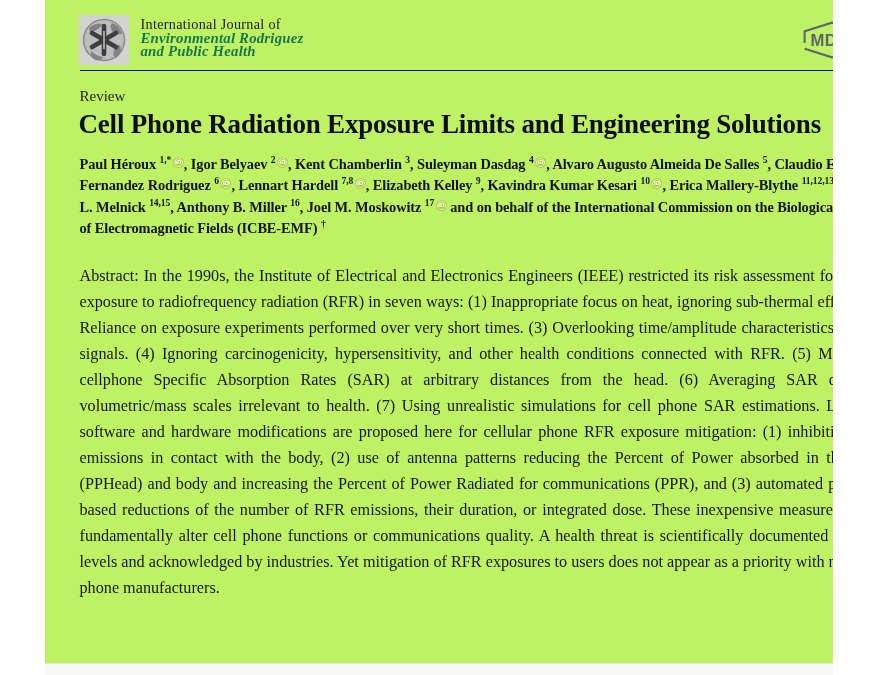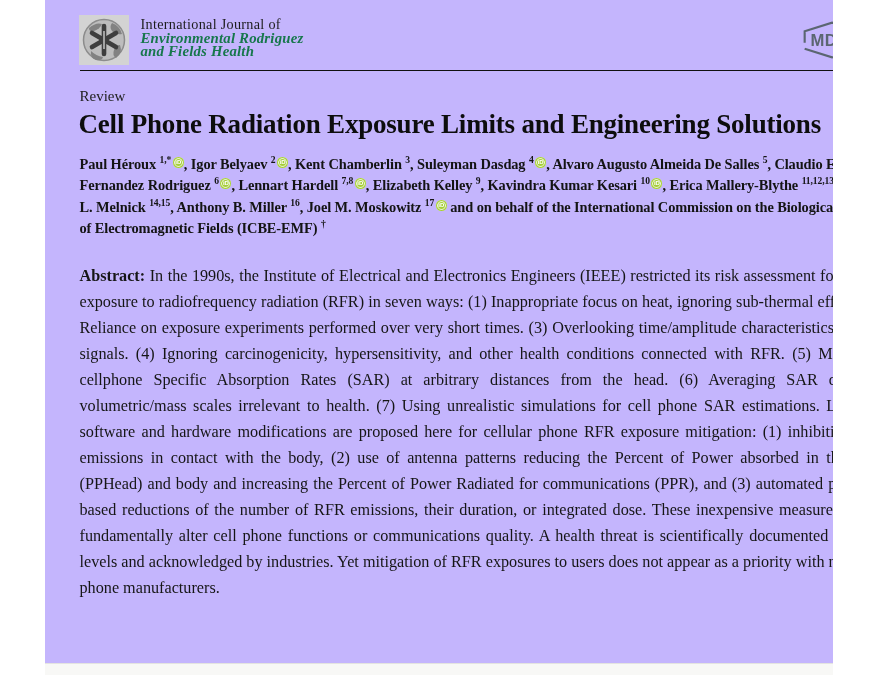--- a/index.html
+++ b/index.html
@@ -1,18 +1,18 @@
 <!DOCTYPE html>
 <html style="--journal-green: #17774c; --mdpi-color: #5b6671; --orcid-green: #a6ce39;"><head>
 <meta charset="utf-8">
 <style>
   * { margin:0; padding:0; box-sizing:border-box; }
   html,body { background:#ffffff; }
   .page {
-    position:relative; width:788px; height:675px; background:#c4b5fd;
+    position:relative; width:788px; height:675px; background:#bef264;
     font-family:"Liberation Serif", serif; color:#121212; overflow:hidden;
     margin:0 auto;
   }
   
   .journal-logo { position:absolute; left:34px; top:15px; width:50px; height:50px; }
   .journal-name { position:absolute; left:96px; top:18px; line-height:13.6px; }
   .journal-name .jn1 { font-size:14.2px; color:#1c1c1c; letter-spacing:0.3px; }
   .journal-name .jn2, .journal-name .jn3 {
     font-size:14.8px; font-weight:bold; font-style:italic;
     color:var(--journal-green, #17774c); letter-spacing:0.2px;
@@ -37,21 +37,21 @@
     background:var(--orcid-green, #a6ce39); color:#ffffff;
     font:bold 6px "Liberation Sans", sans-serif; text-align:center; line-height:11px;
     vertical-align:5px; margin-left:1.5px; letter-spacing:0;
     box-shadow: inset 0 0 0 1.2px var(--orcid-green, #a6ce39), inset 0 0 0 2px #ffffff;
   }
   
   .abstract {
     position:absolute; left:35px; top:263px; width:808px;
     font-size:16.2px; line-height:26px; text-align:justify; color:#161616;
   }
-  .abstract .abstract-label { font-weight:bold; }
+  .abstract .abstract-label { font-weight:normal; }
   
   .text-caret { position:absolute; left:865px; top:646px; width:1.6px; height:17px; background:#000; }
   .bottom-strip {
     position:absolute; left:0; top:663px; width:877px; height:12px;
     background:#f8f8f6; border-top:1px solid #e4e4e1;
   }
 </style>
 </head>
 <body>
 
@@ -69,21 +69,21 @@
       <line x1="13" y1="18" x2="37" y2="32"></line>
       <line x1="37" y1="18" x2="13" y2="32"></line>
     </g>
     <circle cx="25" cy="25" r="4.5" fill="#3e3e3e"></circle>
     <path d="M25 16 v18" stroke="#cfcfcf" stroke-width="1.4"></path>
   </svg>
 
   <div class="journal-name">
     <div class="jn1">International Journal of</div>
     <div class="jn2">Environmental Rodriguez</div>
-    <div class="jn3">and Fields Health</div>
+    <div class="jn3">and Public Health</div>
   </div>
 
   <svg class="mdpi-logo" viewBox="0 0 96 60" aria-hidden="true">
     <polyline points="7,34 7,17 48,4 89,17" fill="none" stroke="currentColor" stroke-width="3.2"></polyline>
     <polyline points="89,26 89,43 48,56 7,43" fill="none" stroke="currentColor" stroke-width="3.2"></polyline>
     <text x="48" y="39" text-anchor="middle" font-family="Liberation Sans, sans-serif" font-size="25" font-weight="bold" letter-spacing="0.5" fill="currentColor">MDPI</text>
   </svg>
 
   <div class="header-rule"></div>
 

